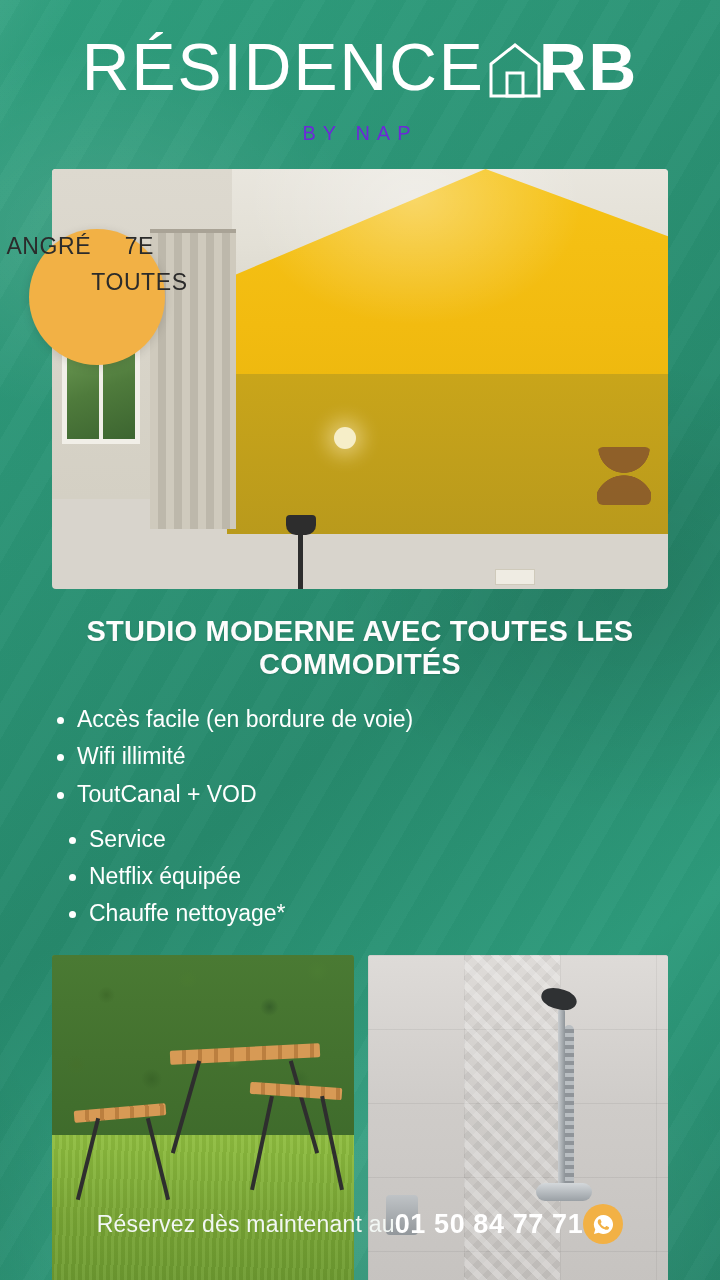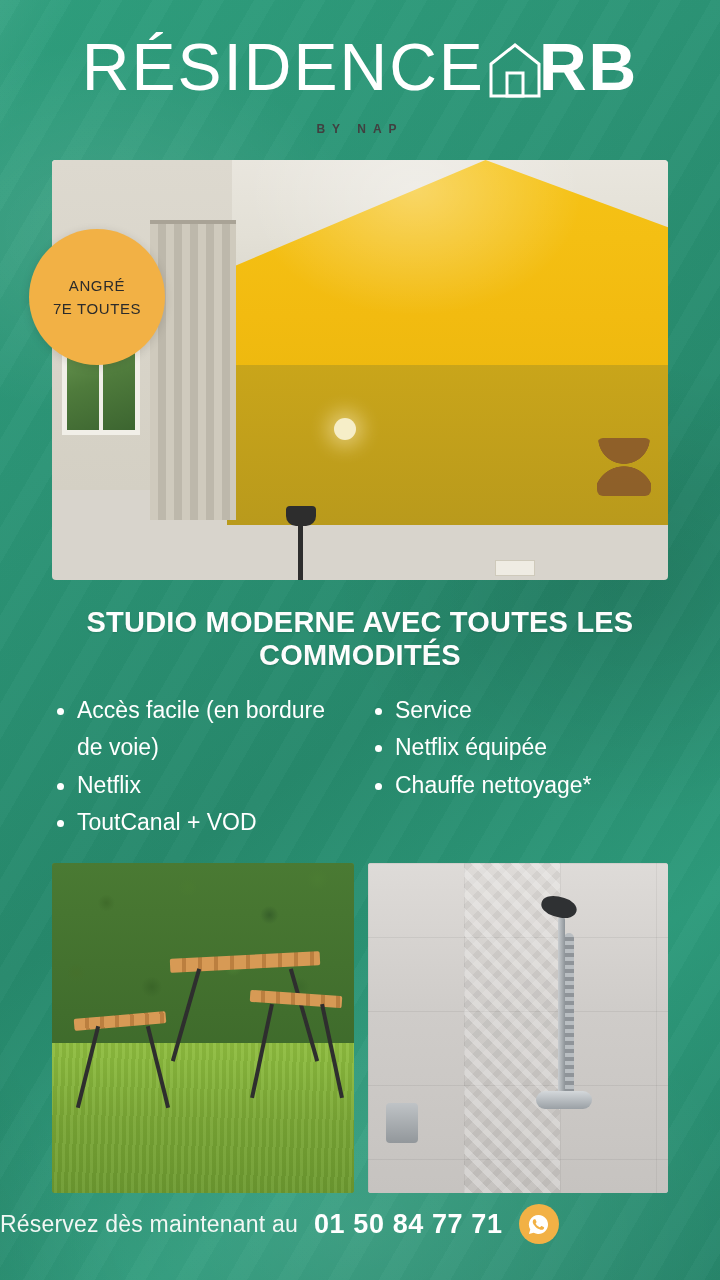--- a/index.html
+++ b/index.html
@@ -41,38 +41,38 @@
   }
   .brand .thin { font-weight:700; }
   .house-mark {
     display:inline-block;
     width:56px; height:58px;
     vertical-align:-8px;
     margin:0 -4px 0 2px;
   }
   .byline {
     margin-top:22px;
-    font-size:12px;
+    font-size:20px;
     letter-spacing:7px;
-    font-weight:700;
-    color:#404040;
+    font-weight:400;
+    color:#6d28d9;
   }
 
   
   .badge {
     position:absolute;
     left:29px; top:229px;
     width:136px; height:136px;
     border-radius:50%;
     background:#f2b145;
     color:#2b2b2b;
-    display:flex; flex-direction:column;
-    align-items:center; justify-content:center;
+    display:flex; 
+    align-items:flex-start; justify-content:center;
     text-align:center;
-    font-size:15px;
+    font-size:23px;
     letter-spacing:0.6px;
     line-height:1.55;
     z-index:5;
     box-shadow:0 2px 10px rgba(0,0,0,0.13);
   }
 
   
   .hero {
     position:relative;
     margin:24px 52px 0 52px;
@@ -153,20 +153,21 @@
     letter-spacing:0.2px;
     color:#ffffff;
     text-shadow:0 1px 2px rgba(0,0,0,.12);
   }
 
   
   .features {
     display:flex;
     margin:20px 52px 0 52px;
     gap:8px;
+    flex-direction:column;
   }
   .col { flex:1; }
   .col.right { padding-left:12px; }
   .feature {
     position:relative;
     padding-left:25px;
     font-size:23px;
     line-height:1.62;
     font-weight:300;
     color:#ffffff;
@@ -266,21 +267,21 @@
     background:linear-gradient(180deg,#bfc3c6,#92979b);
     border-radius:4px;
   }
 
   
   .footer {
     position:absolute;
     left:0; right:0; bottom:36px;
     display:flex;
     align-items:center;
-    gap:16px;
+    justify-content:center;
   }
   .cta-text {
     font-size:23px;
     font-weight:300;
     color:#f2f7f4;
     letter-spacing:.2px;
   }
   .phone {
     font-size:27px;
     font-weight:bold;
@@ -333,21 +334,21 @@
     <div class="floorlamp-head"></div>
 
   </div>
 </div>
 
 <div class="headline">STUDIO MODERNE AVEC TOUTES LES COMMODITÉS</div>
 
 <div class="features">
   <div class="col left">
     <div class="feature">Accès facile (en bordure de voie)</div>
-    <div class="feature">Netflix</div>
+    <div class="feature">Wifi illimité</div>
     <div class="feature">ToutCanal + VOD</div>
   </div>
   <div class="col right">
     <div class="feature">Service</div>
     <div class="feature">Netflix équipée</div>
     <div class="feature">Chauffe nettoyage*</div>
   </div>
 </div>
 
 <div class="gallery">

